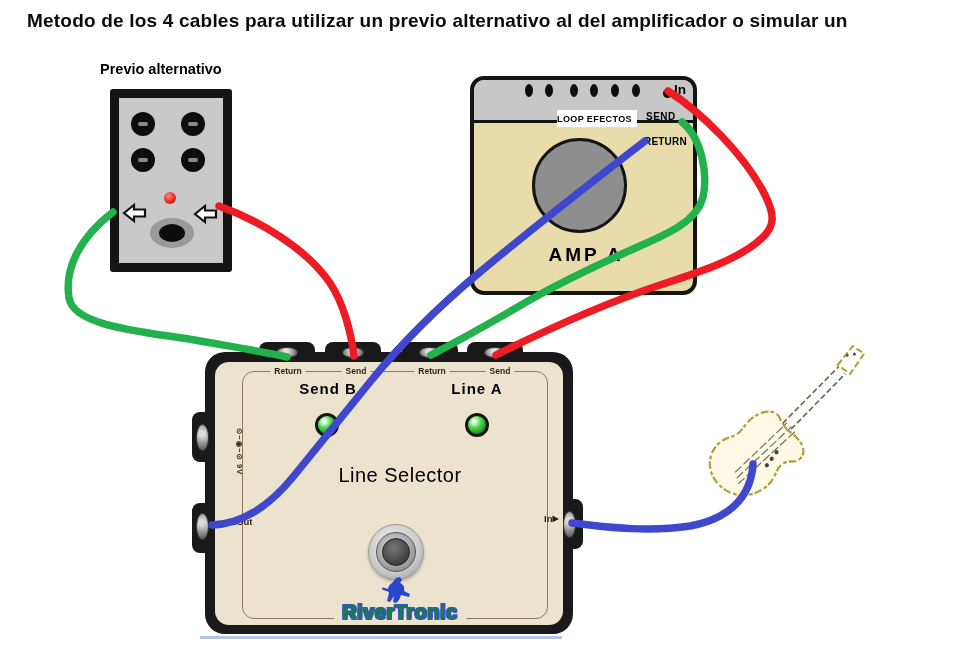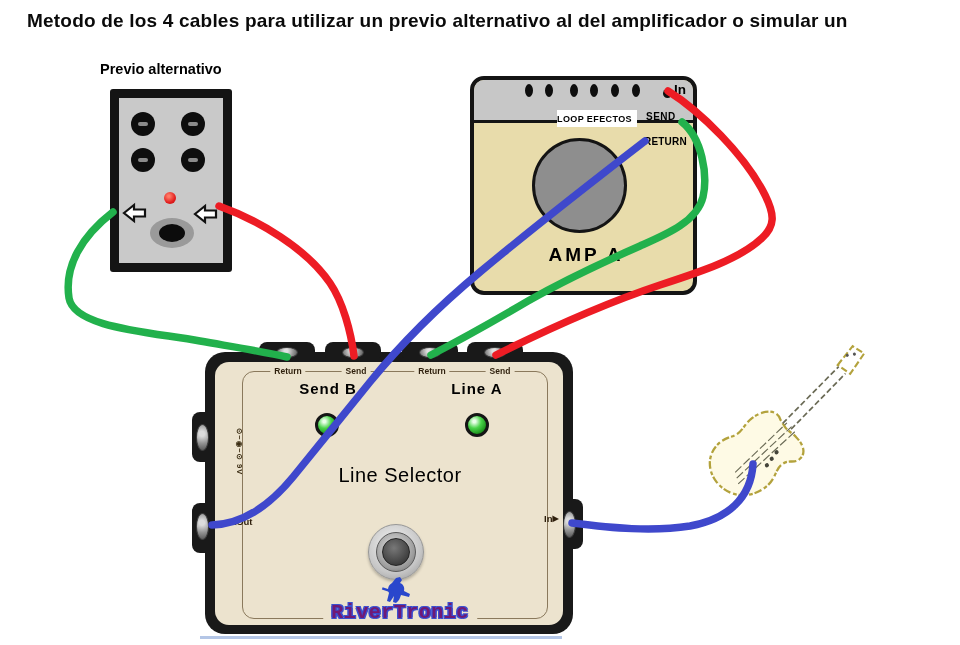--- a/index.html
+++ b/index.html
@@ -60,22 +60,22 @@
   .fs-ring{left:376px;top:532px;width:40px;height:40px;border-radius:50%;border:1px solid #5a5a5a;
            box-sizing:border-box;background:radial-gradient(circle at 45% 40%,#e6e6e6,#9c9c9c 65%,#6a6a6a);}
   .fs-cap{left:382px;top:538px;width:28px;height:28px;border-radius:50%;border:1px solid #242424;
           box-sizing:border-box;background:radial-gradient(circle at 42% 35%,#787878,#3c3c3c 75%);}
   .out-label{left:230px;top:516px;font-size:9.5px;font-weight:800;color:#2e1f0c;}
   .in-label{left:527px;top:513px;font-size:9.5px;font-weight:800;color:#2e1f0c;padding-left:17px;}
   .side-arrow{font-size:8px;position:relative;top:-1px;}
   .dc-icon{left:224px;top:428px;width:44px;font-size:7.5px;font-weight:700;color:#3a2c12;
            transform:rotate(90deg);transform-origin:10px 10px;white-space:nowrap;letter-spacing:1px;}
   .brand{left:400px;top:601px;transform:translateX(-50%);background:#ece3ce;padding:0 8px;
-         font-family:Liberation Mono, monospace;font-size:20px;font-weight:800;letter-spacing:.5px;
-         color:#701a75;white-space:nowrap;z-index:22;
+         font-family:Liberation Sans, sans-serif;font-size:20px;font-weight:800;letter-spacing:.5px;
+         color:#15803d;white-space:nowrap;z-index:22;
          text-shadow:-1.2px -1.2px 0 #3a4fd0,1.2px -1.2px 0 #3a4fd0,-1.2px 1.2px 0 #3a4fd0,1.2px 1.2px 0 #3a4fd0;}
   .brand-figure{left:380px;top:577px;z-index:23;}
   .bottom-line{left:200px;top:636px;width:362px;height:3px;background:#b4c6e6;}
   
   #overlay{left:0;top:0;z-index:50;pointer-events:none;}
   .z1{z-index:1}.z2{z-index:2}.z3{z-index:3}.z4{z-index:4}
 </style>
 </head>
 <body>
 

